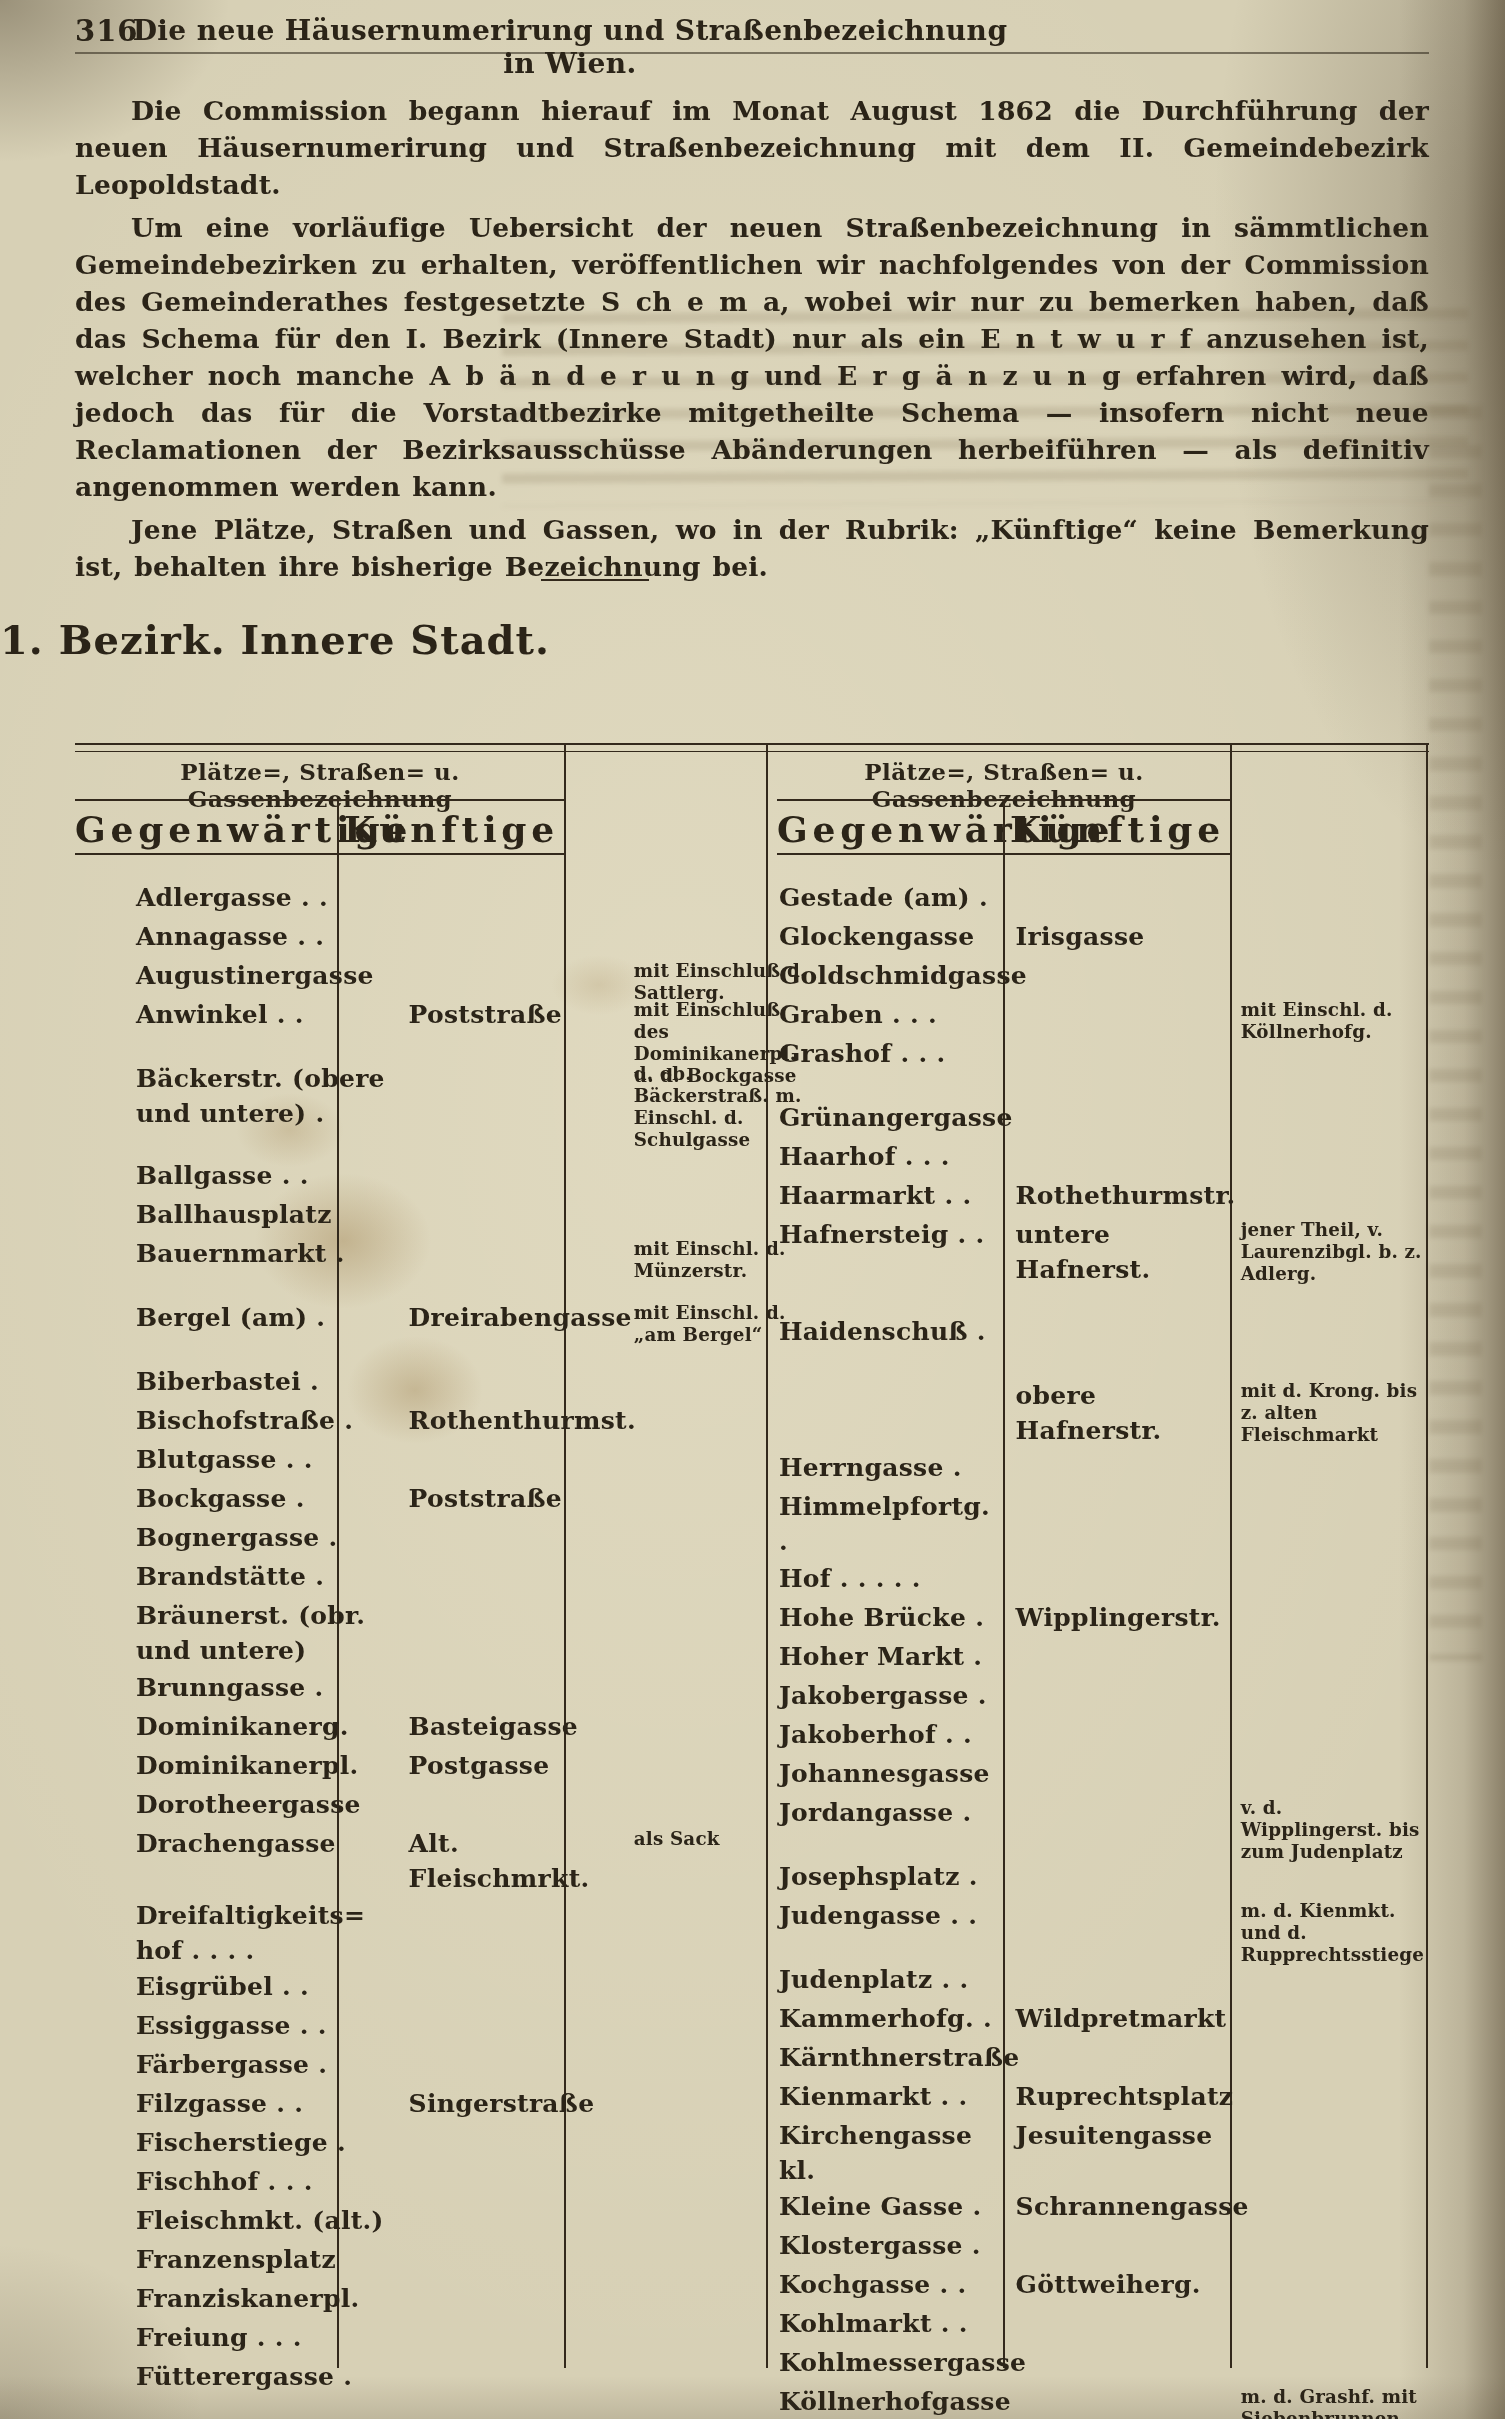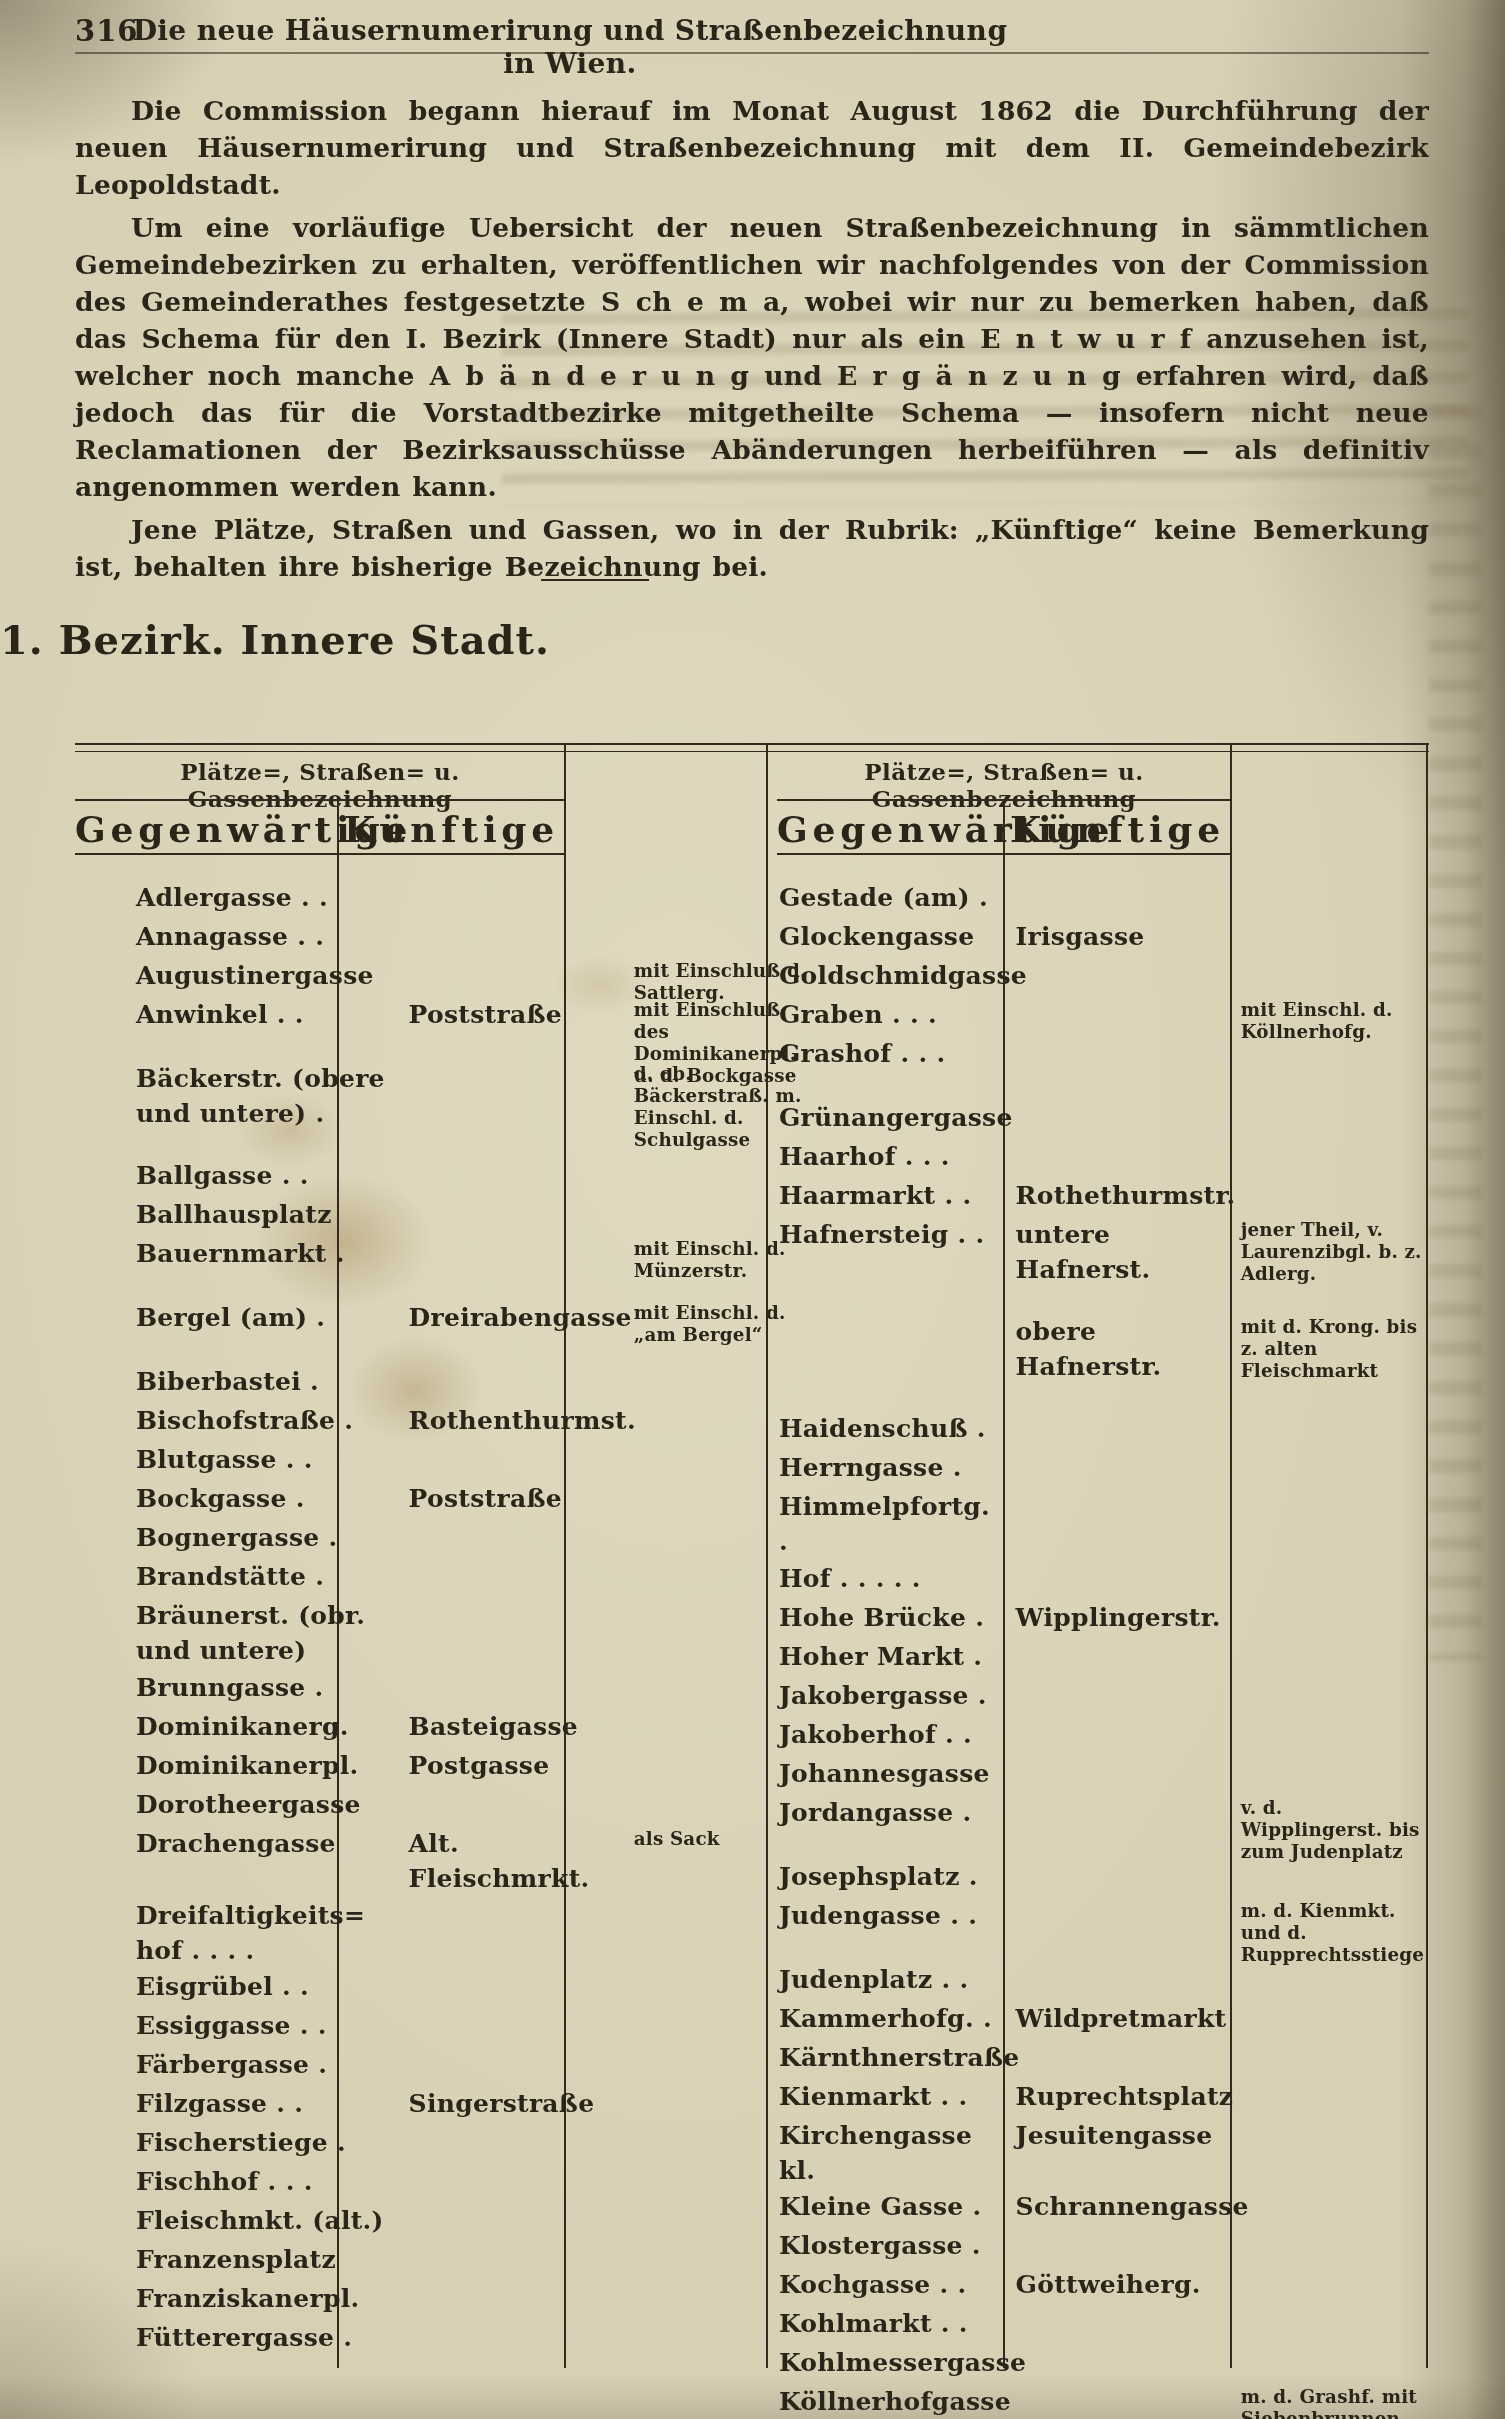--- a/index.html
+++ b/index.html
@@ -356,20 +356,27 @@
           </div>
       </div>
         <div class="row">
         <div class="cell current">Franziskanerpl.</div>
         <div class="cell future"></div>
         <div class="cell note">
             <span></span>
           </div>
       </div>
         <div class="row">
+        <div class="cell current">Freiung . . .</div>
+        <div class="cell future"></div>
+        <div class="cell note">
+            <span></span>
+          </div>
+      </div>
+        <div class="row">
         <div class="cell current">Fütterergasse .</div>
         <div class="cell future"></div>
         <div class="cell note">
             <span></span>
           </div>
       </div>
       </div>
 
     <div class="rows rows-right">
 
@@ -430,33 +437,33 @@
           </div>
       </div>
         <div class="row">
         <div class="cell current">Hafnersteig . .</div>
         <div class="cell future">untere Hafnerst.</div>
         <div class="cell note">
             <span>jener Theil, v. Laurenzibgl. b. z. Adlerg.</span>
           </div>
       </div>
         <div class="row gap">
+        <div class="cell current">Haidenschuß .</div>
+        <div class="cell future"></div>
+        <div class="cell note">
+            <span></span>
+          </div>
+      </div>
+        <div class="row gap">
         <div class="cell current"></div>
         <div class="cell future">obere Hafnerstr.</div>
         <div class="cell note">
             <span>mit d. Krong. bis z. alten Fleischmarkt</span>
           </div>
       </div>
-        <div class="row gap">
-        <div class="cell current">Haidenschuß .</div>
-        <div class="cell future"></div>
-        <div class="cell note">
-            <span></span>
-          </div>
-      </div>
         <div class="row">
         <div class="cell current">Herrngasse .</div>
         <div class="cell future"></div>
         <div class="cell note">
             <span></span>
           </div>
       </div>
         <div class="row">
         <div class="cell current">Himmelpfortg. .</div>
         <div class="cell future"></div>

